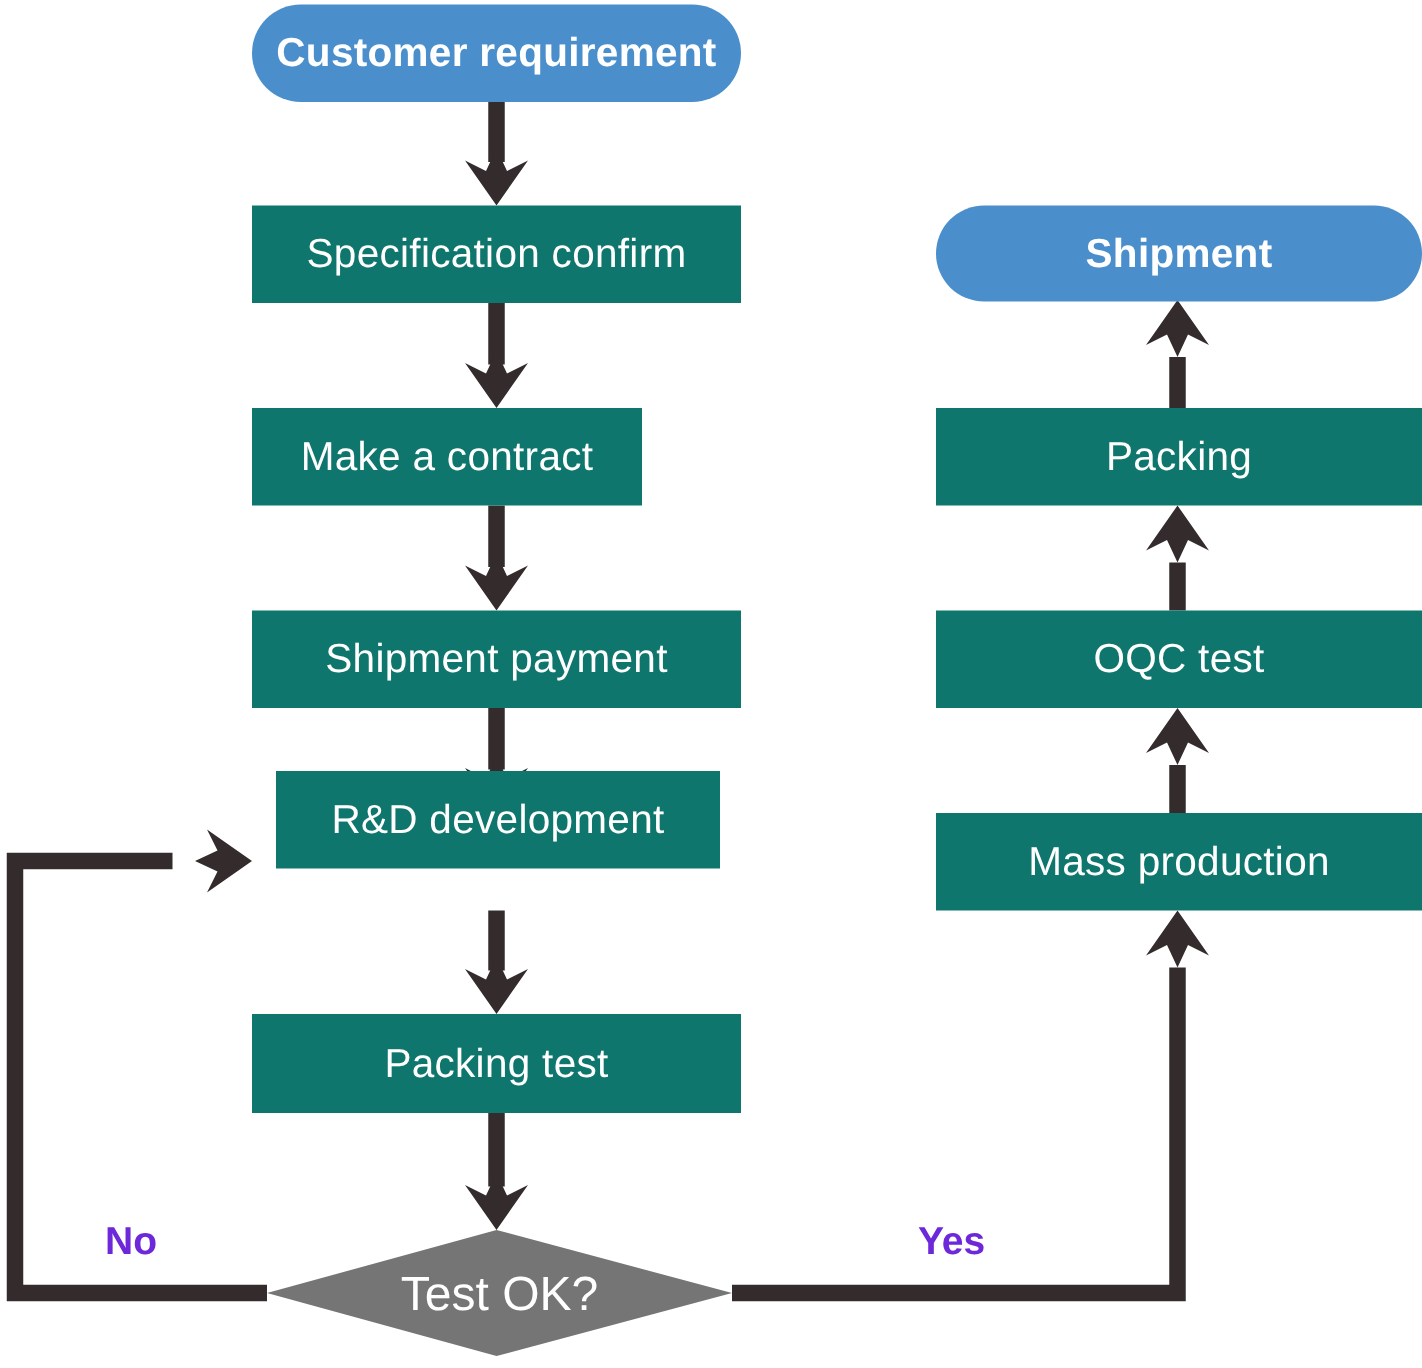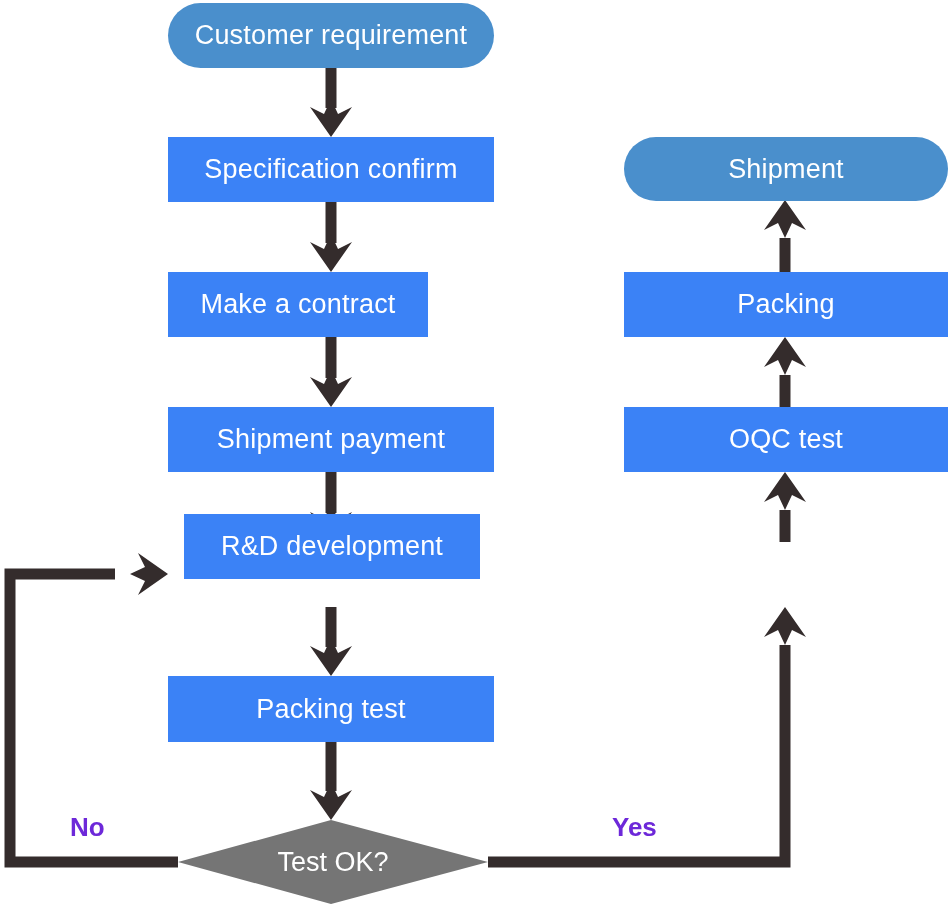--- a/index.html
+++ b/index.html
@@ -35,32 +35,33 @@
     font-size: 27px;
     font-weight: 400;
     letter-spacing: 0.2px;
     line-height: 1;
     white-space: nowrap;
     user-select: none;
   }
   .node.terminal {
     background: #4a8fcc;
     border-radius: 34px;
+    font-weight: bold;
   }
   .node.process {
-    background: #3b82f6;
+    background: #0f766e;
     border-radius: 0;
   }
   .decision-label {
     position: absolute;
     display: flex;
     align-items: center;
     justify-content: center;
     color: #ffffff;
-    font-size: 27px;
+    font-size: 32px;
     white-space: nowrap;
     user-select: none;
     pointer-events: none;
   }
   .edge-label {
     position: absolute;
     color: #6d28d9;
     font-size: 26px;
     font-weight: bold;
     white-space: nowrap;
@@ -157,18 +158,21 @@
   </div>
 
   <div class="node terminal" style="left:624px; top:137px; width:324px; height:64px;">
     <span>Shipment</span>
   </div>
 
   <div class="node process" style="left:624px; top:407px; width:324px; height:65px;">
     <span>OQC test</span>
   </div>
 
+  <div class="node process" style="left:624px; top:542px; width:324px; height:65px;">
+    <span>Mass production</span>
+  </div>
 
   <div class="edge-label" style="left:70px; top:812px;">No</div>
 
   <div class="edge-label" style="left:612px; top:812px;text-align:center;">Yes</div>
 
 </div>
 
 </body></html>

